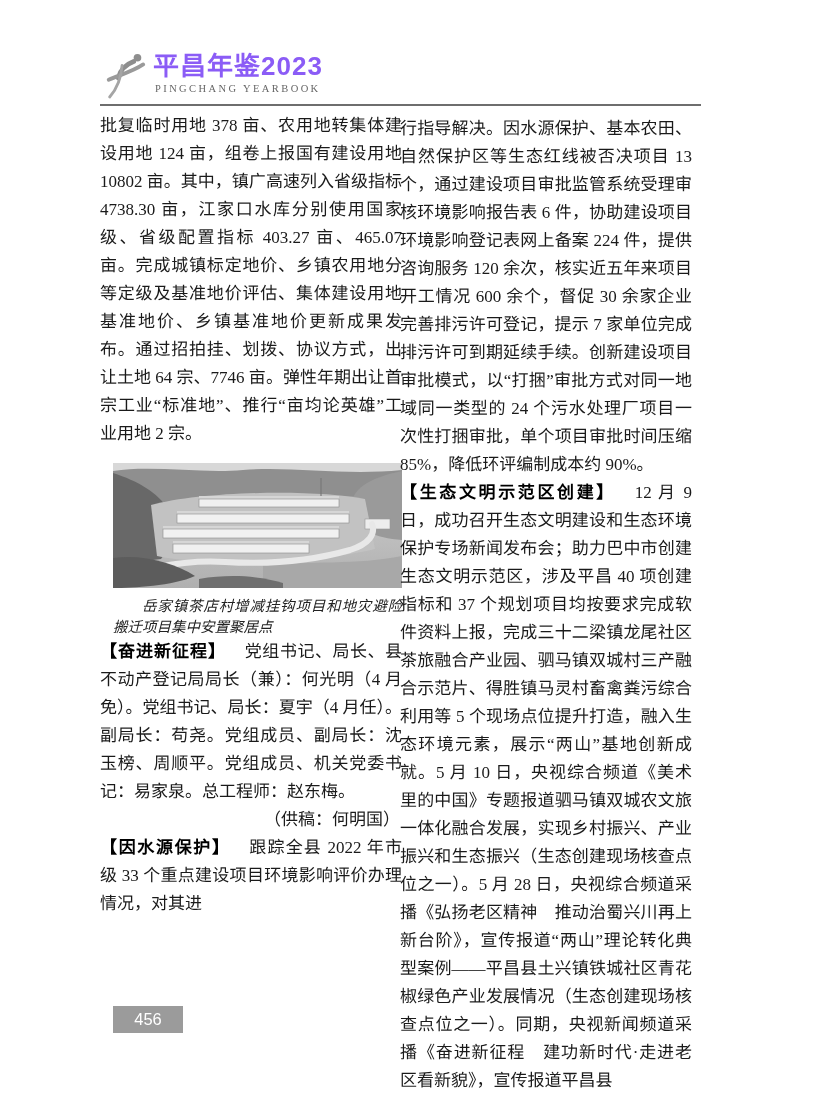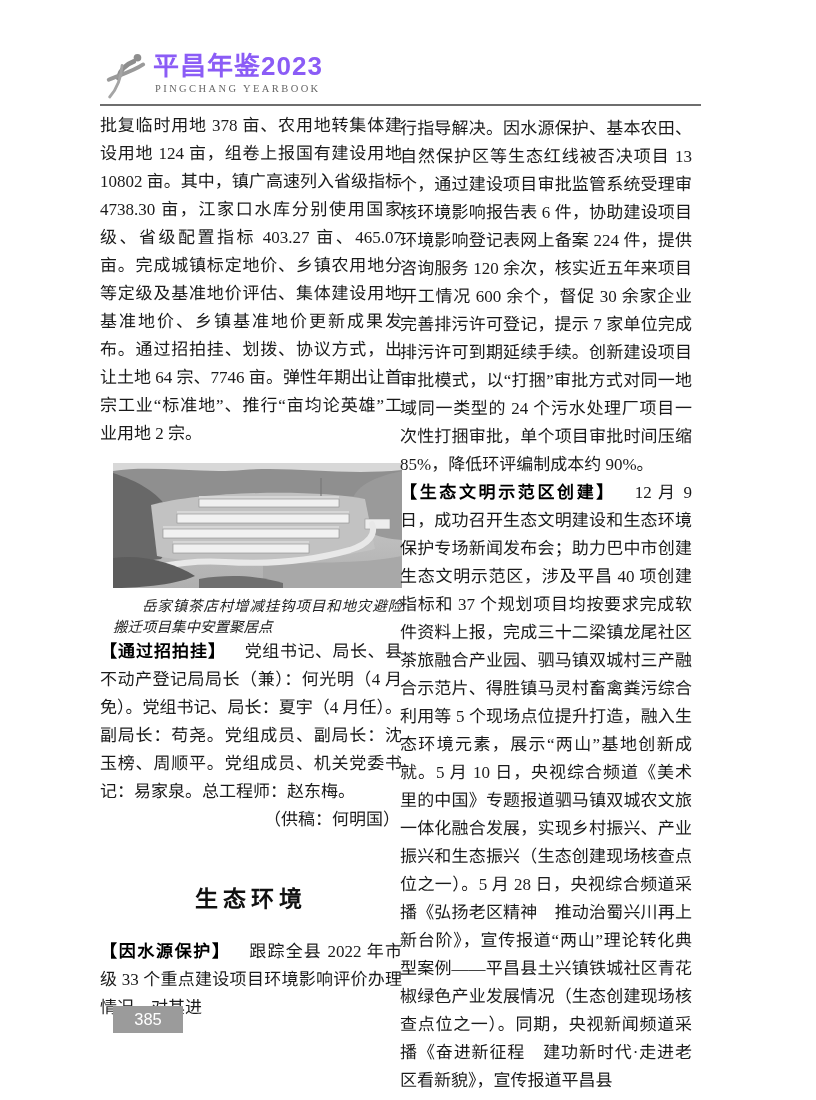--- a/index.html
+++ b/index.html
@@ -101,32 +101,31 @@
         <rect x="252" y="56" width="25" height="10" fill="#ededed" stroke="#979797" stroke-width="0.6"></rect>
         <path d="M150,102 C195,98 245,102 289,93 L289,125 L150,125 Z" fill="#a8a8a8"></path>
         <path d="M10,109 C60,101 82,97 112,99 C162,102 202,97 237,87 C256,81 263,71 259,61" fill="none" stroke="#e8e8e8" stroke-width="6" stroke-linecap="round"></path>
         <path d="M0,95 C30,91 62,100 82,113 C60,123 20,125 0,125 Z" fill="#5c5c5c"></path>
         <path d="M86,116 C120,110 150,114 170,120 L170,125 L86,125 Z" fill="#6f6f6f"></path>
       </svg>
       <figcaption class="caption">岳家镇茶店村增减挂钩项目和地灾避险搬迁项目集中安置聚居点</figcaption>
     </figure>
 
     <p class="body mt5">
-      <b class="entry-label">【通过招拍挂】</b><span>党组书记、局长、县不动产登记局局长（兼）：何光明（4 月免）。党组书记、局长：夏宇（4 月任）。副局长：苟尧。党组成员、副局长：沈玉榜、周顺平。党组成员、机关党委书记：易家泉。总工程师：赵东梅。</span>
+      <b class="entry-label">【奋进新征程】</b><span>党组书记、局长、县不动产登记局局长（兼）：何光明（4 月免）。党组书记、局长：夏宇（4 月任）。副局长：苟尧。党组成员、副局长：沈玉榜、周顺平。党组成员、机关党委书记：易家泉。总工程师：赵东梅。</span>
     </p>
     <p class="body credit-line">（供稿：何明国）</p>
 
-    <h2 class="section-title">生态环境</h2>
 
     <p class="body">
       <b class="entry-label">【因水源保护】</b><span>跟踪全县 2022 年市级 33 个重点建设项目环境影响评价办理情况，对其进</span>
     </p>
   </div>
 
   <div class="col col-right">
     <p class="body">行指导解决。因水源保护、基本农田、自然保护区等生态红线被否决项目 13 个，通过建设项目审批监管系统受理审核环境影响报告表 6 件，协助建设项目环境影响登记表网上备案 224 件，提供咨询服务 120 余次，核实近五年来项目开工情况 600 余个，督促 30 余家企业完善排污许可登记，提示 7 家单位完成排污许可到期延续手续。创新建设项目审批模式，以“打捆”审批方式对同一地域同一类型的 24 个污水处理厂项目一次性打捆审批，单个项目审批时间压缩 85%，降低环评编制成本约 90%。</p>
     <p class="body">
       <b class="entry-label">【生态文明示范区创建】</b><span>12 月 9 日，成功召开生态文明建设和生态环境保护专场新闻发布会；助力巴中市创建生态文明示范区，涉及平昌 40 项创建指标和 37 个规划项目均按要求完成软件资料上报，完成三十二梁镇龙尾社区茶旅融合产业园、驷马镇双城村三产融合示范片、得胜镇马灵村畜禽粪污综合利用等 5 个现场点位提升打造，融入生态环境元素，展示“两山”基地创新成就。5 月 10 日，央视综合频道《美术里的中国》专题报道驷马镇双城农文旅一体化融合发展，实现乡村振兴、产业振兴和生态振兴（生态创建现场核查点位之一）。5 月 28 日，央视综合频道采播《弘扬老区精神　推动治蜀兴川再上新台阶》，宣传报道“两山”理论转化典型案例——平昌县土兴镇铁城社区青花椒绿色产业发展情况（生态创建现场核查点位之一）。同期，央视新闻频道采播《奋进新征程　建功新时代·走进老区看新貌》，宣传报道平昌县</span>
     </p>
   </div>
 
-  <div class="page-badge">385</div>
+  <div class="page-badge">456</div>
 </div>
 
 </body></html>

